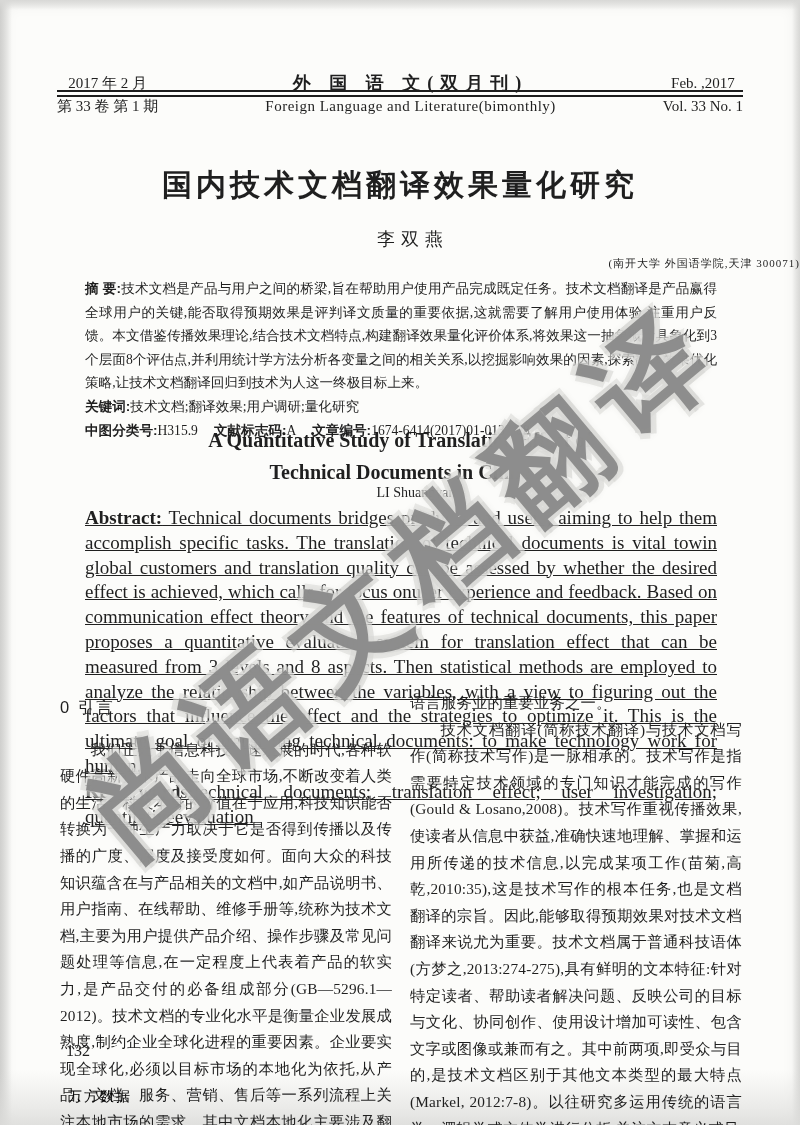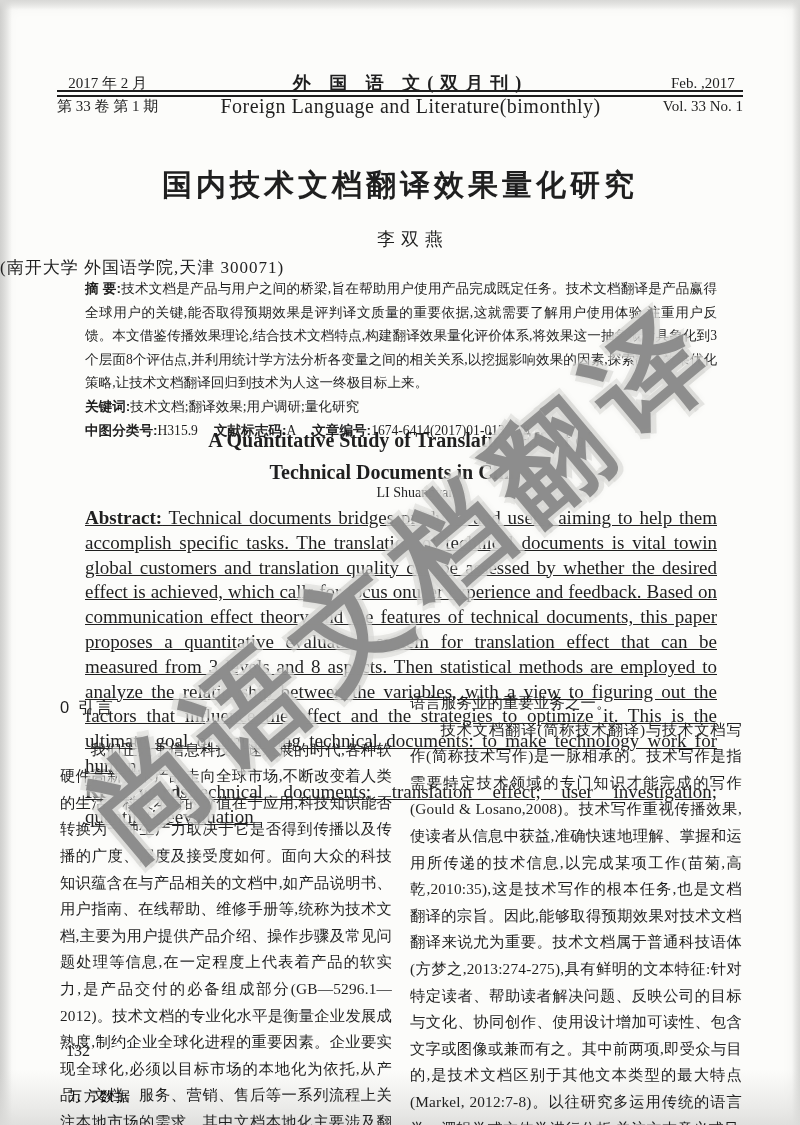--- a/index.html
+++ b/index.html
@@ -23,36 +23,36 @@
   .edge-right{position:absolute;right:0;top:0;bottom:0;width:8px;
     background:linear-gradient(to left,#d8d8d6,rgba(252,252,250,0));}
 
   
   .journal-header{
     position:absolute;top:40px;left:57px;width:686px;
     display:flex;justify-content:space-between;align-items:flex-start;
   }
   .jh-block{text-align:center;line-height:23px;font-size:15px;white-space:nowrap;margin-top:32px;}
   .jh-center .l1{font-size:18px;letter-spacing:7px;font-weight:600;}
-  .jh-center .l2{font-size:20px;letter-spacing:0.5px;}
+  .jh-center .l2{font-size:15px;letter-spacing:0.5px;}
   .double-rule{
     position:absolute;top:90px;left:57px;width:686px;height:3px;
     border-top:2.5px solid #1c1c1c;border-bottom:2px solid #1c1c1c;
   }
 
   
   .cn-title{
     position:absolute;top:165px;left:0;width:800px;text-align:center;
     font-family:"Liberation Sans","DejaVu Sans",sans-serif;
     font-weight:700;font-size:30px;letter-spacing:4px;
   }
   .cn-author{position:absolute;top:227px;left:13px;width:800px;text-align:center;
     font-size:18px;letter-spacing:6px;}
-  .cn-affil{position:absolute;top:256px;left:0;width:800px;text-align:left;
-    font-size:17px;letter-spacing:1px;}
+  .cn-affil{position:absolute;top:256px;left:0;width:800px;text-align:right;
+    font-size:11px;letter-spacing:1px;}
 
   
   .cn-abstract{
     position:absolute;top:277px;left:85px;width:632px;
     font-size:13.6px;line-height:23.6px;text-align:justify;
   }
   .cn-abstract p{margin:0;}
   .lbl{font-family:"Liberation Sans","DejaVu Sans",sans-serif;font-weight:700;}
   .meta-line{display:flex;gap:16px;flex-wrap:nowrap;white-space:nowrap;}
 

